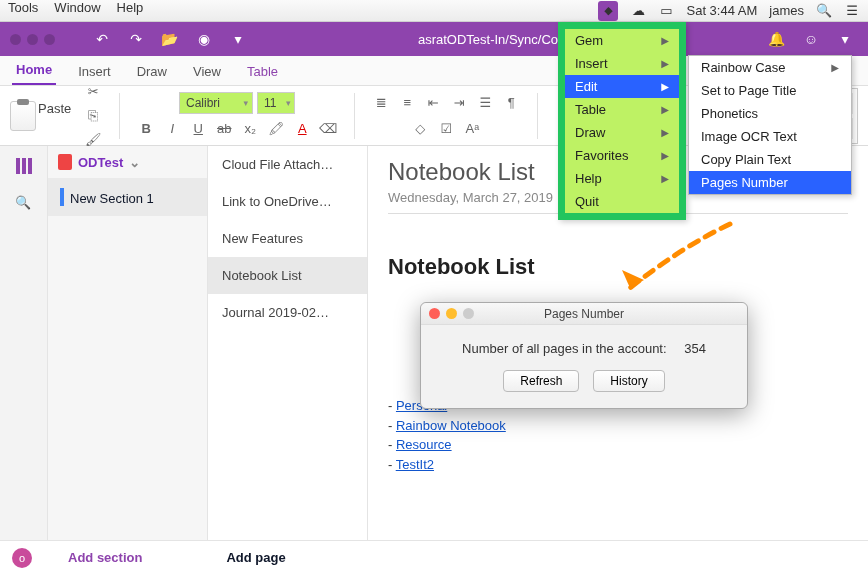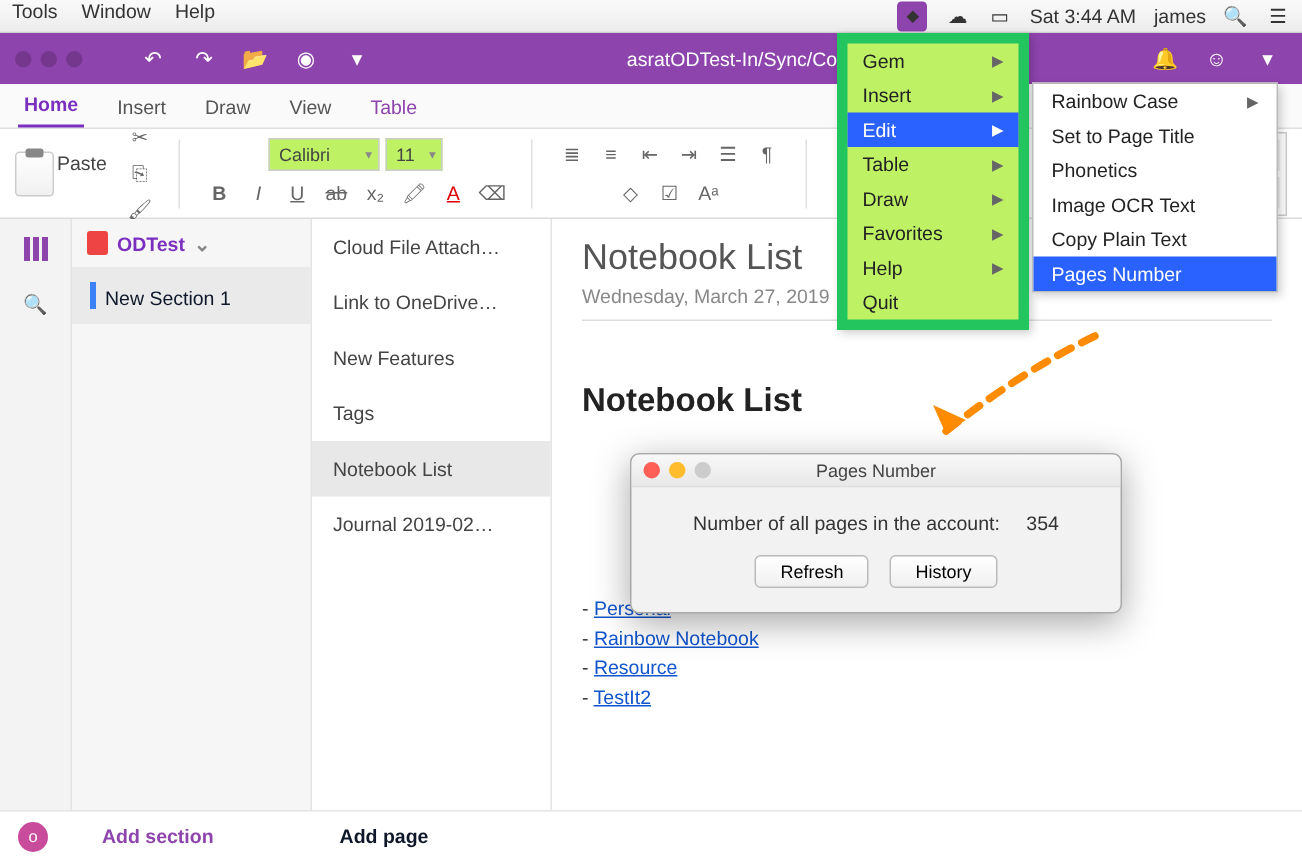--- a/index.html
+++ b/index.html
@@ -194,21 +194,20 @@
     </div>
     <div class="section-item">
       <span class="mark"></span>
       <span>New Section 1</span>
     </div>
   </div>
   <div class="pages">
     <div class="page-item">Cloud File Attach…</div>
     <div class="page-item">Link to OneDrive…</div>
     <div class="page-item">New Features</div>
-    <div class="page-item">Tags</div>
     <div class="page-item sel">Notebook List</div>
     <div class="page-item">Journal 2019-02…</div>
   </div>
   <div class="main">
     <div class="page-title">Notebook List</div>
     <div class="page-date">
       <span>Wednesday, March 27, 2019</span>
       <span>4:50 PM</span>
     </div>
     <div class="note-title">Notebook List</div>

